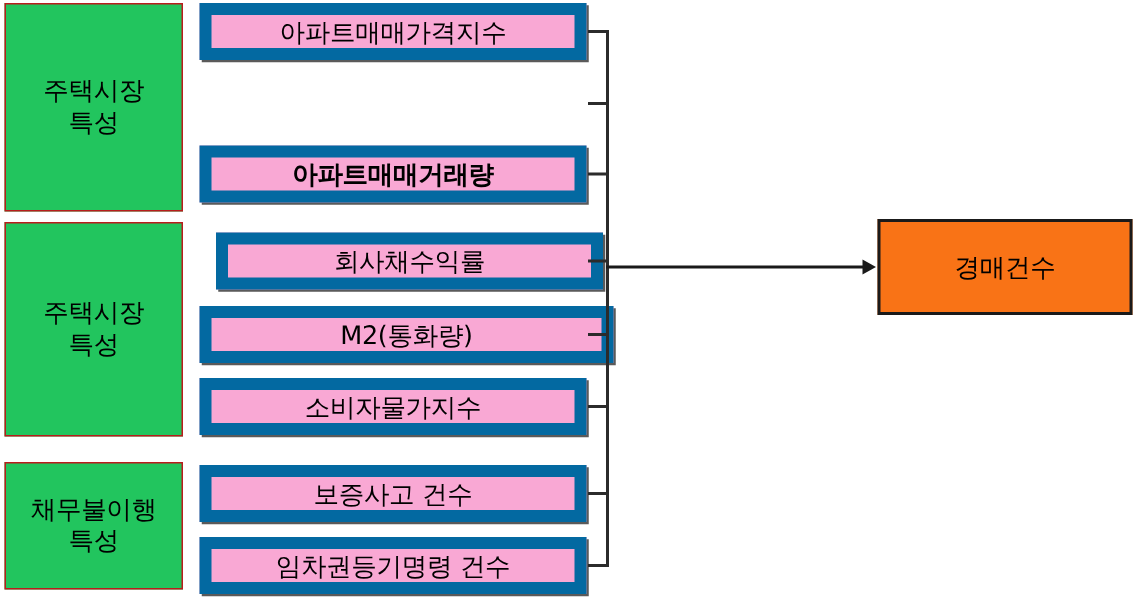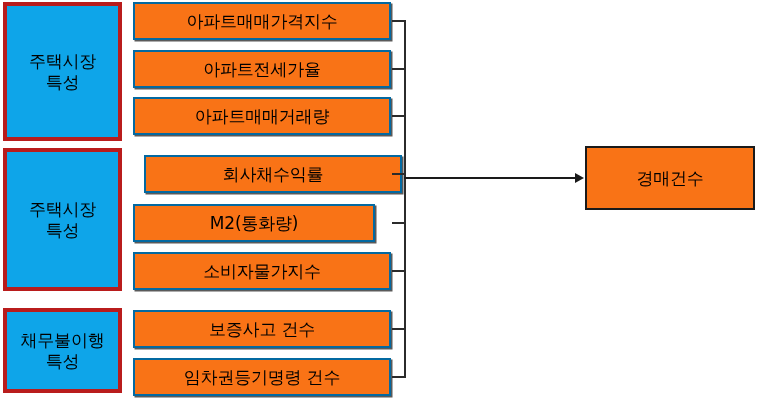--- a/index.html
+++ b/index.html
@@ -15,39 +15,39 @@
     width: 761px;
     height: 400px;
     background: #ffffff;
     overflow: hidden;
   }
 
   
   .cat-box {
     position: absolute;
     box-sizing: border-box;
-    background: #0ea5e9;
-    border: 4px solid #b91c1c;
+    background: #22c55e;
+    border: 1px solid #b91c1c;
     display: flex;
     align-items: center;
     justify-content: center;
     text-align: center;
     line-height: 1.22;
     font-size: 17px;
     color: #000000;
     white-space: pre-line;
     letter-spacing: -0.2px;
   }
 
   
   .factor-box {
     position: absolute;
     box-sizing: border-box;
-    background: #f97316;
-    border: 2px solid #0369a1;
+    background: #f9a8d4;
+    border: 8px solid #0369a1;
     box-shadow: 1.5px 1.5px 0 0 #5a5a5a;
     display: flex;
     align-items: center;
     justify-content: center;
     text-align: center;
     font-size: 17px;
     color: #000000;
     letter-spacing: -0.2px;
   }
 
@@ -100,27 +100,26 @@
 특성</div>
 
   <div class="cat-box" style="left:3px; top:148px; width:119px; height:143px;">주택시장
 특성</div>
 
   <div class="cat-box" style="left:3px; top:308px; width:119px; height:85px;">채무불이행
 특성</div>
 
   <div class="factor-box" style="left:133px; top:2px; width:258px; height:38px;">아파트매매가격지수</div>
 
-  <div class="factor-box" style="left:133px; top:50px; width:258px; height:38px;">아파트전세가율</div>
 
-  <div class="factor-box" style="left:133px; top:97px; width:258px; height:38px;">아파트매매거래량</div>
+  <div class="factor-box" style="left:133px; top:97px; width:258px; height:38px;font-weight:bold;">아파트매매거래량</div>
 
   <div class="factor-box" style="left:144px; top:155px; width:258px; height:38px;">회사채수익률</div>
 
-  <div class="factor-box" style="left:133px; top:204px; width:242px; height:38px;">M2(통화량)</div>
+  <div class="factor-box" style="left:133px; top:204px; width:276px; height:38px;">M2(통화량)</div>
 
   <div class="factor-box" style="left:133px; top:252px; width:258px; height:38px;">소비자물가지수</div>
 
   <div class="factor-box" style="left:133px; top:310px; width:258px; height:38px;">보증사고 건수</div>
 
   <div class="factor-box" style="left:133px; top:358px; width:258px; height:38px;">임차권등기명령 건수</div>
 
   <div class="stub" style="left:392px; top:20px;  width:14px;"></div>
   <div class="stub" style="left:392px; top:68px;  width:14px;"></div>
   <div class="stub" style="left:392px; top:115px; width:14px;"></div>

